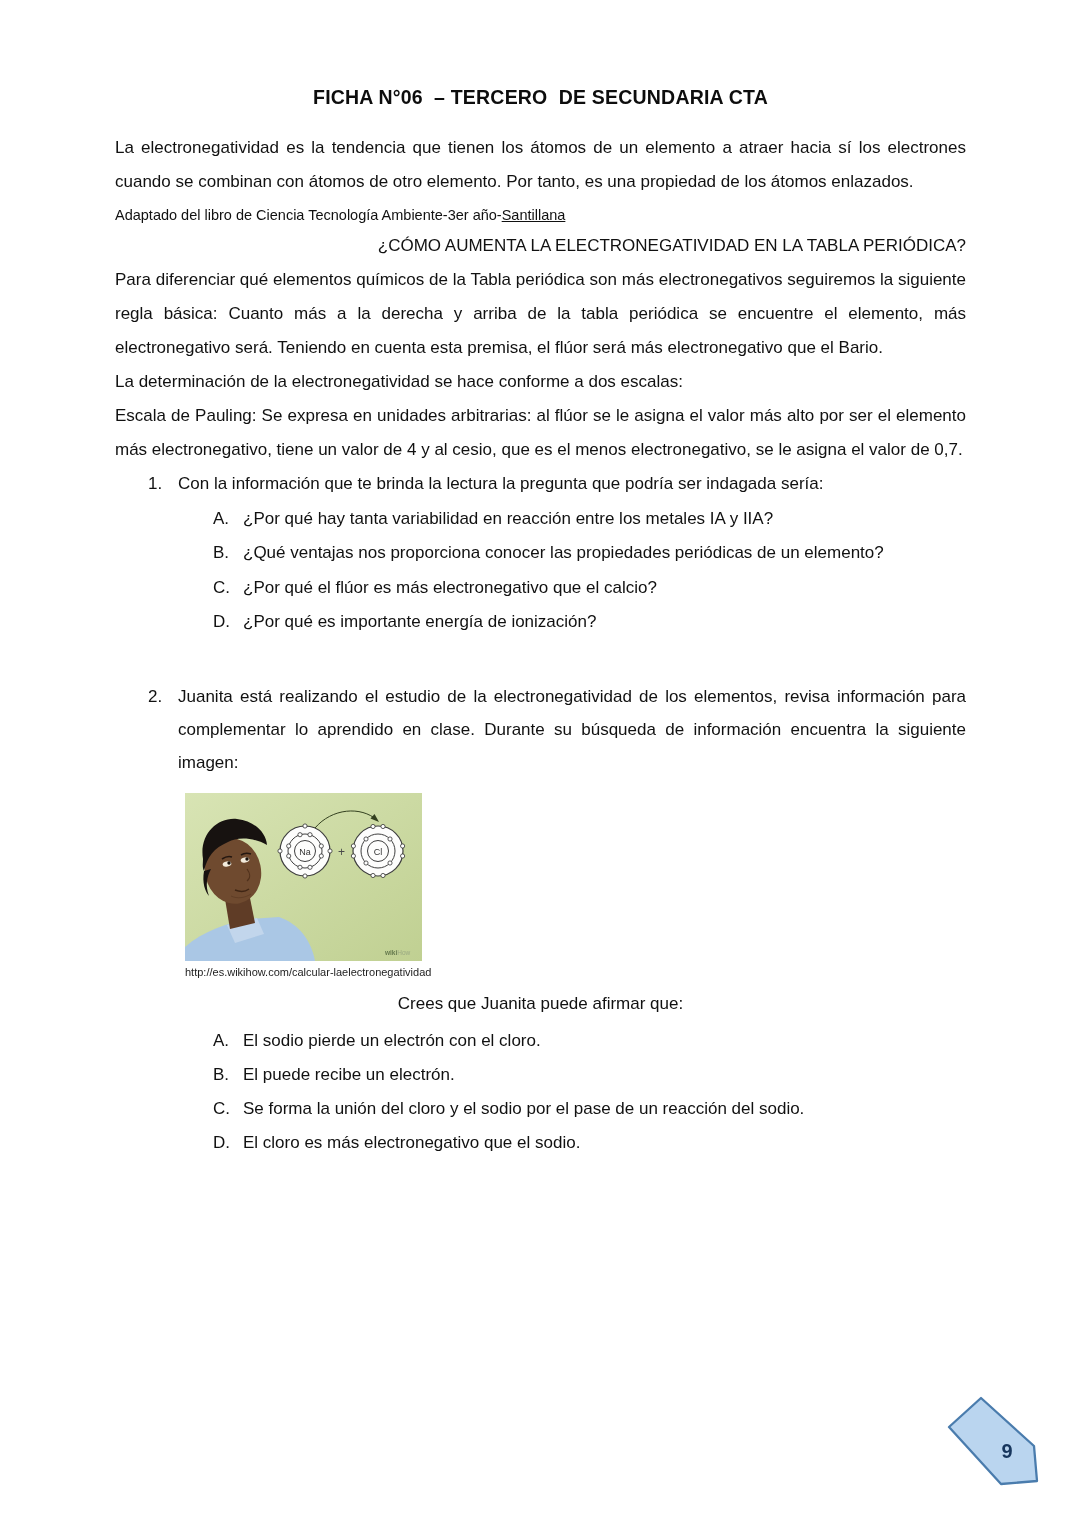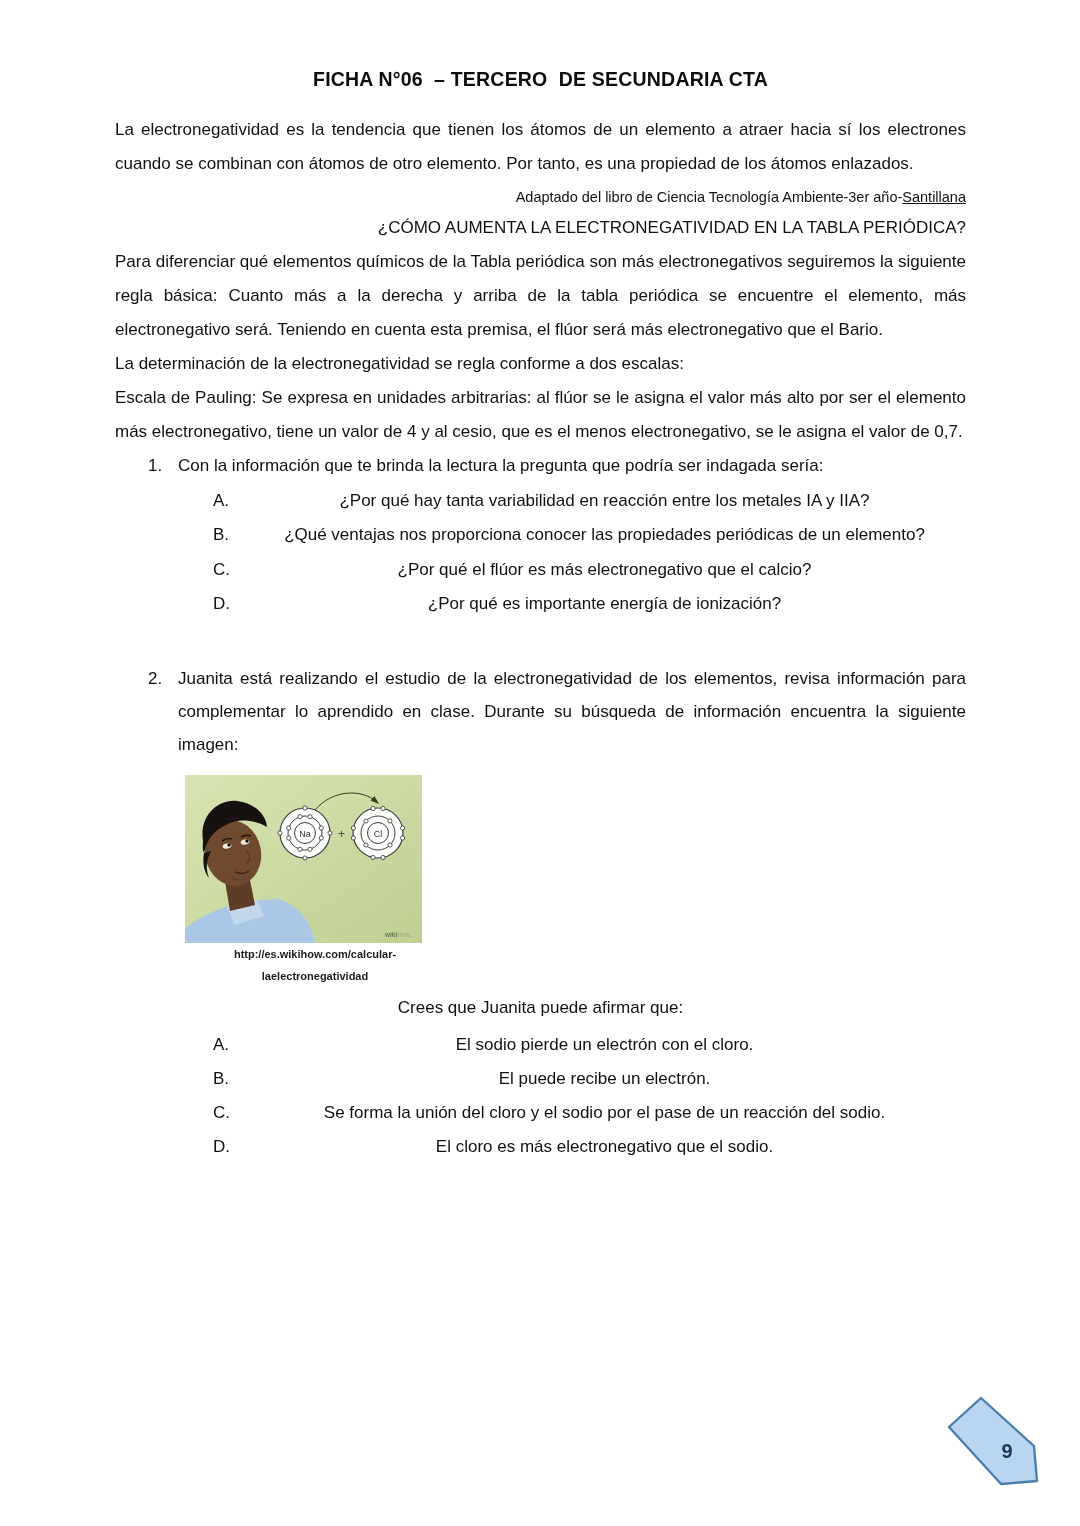--- a/index.html
+++ b/index.html
@@ -4,69 +4,69 @@
 <style>
   * { box-sizing: border-box; }
   html, body { margin: 0; padding: 0; }
   body {
     width: 1080px; height: 1526px;
     background: #ffffff;
     font-family: "Liberation Sans", sans-serif;
     color: #111111;
   }
   .page { position: relative; width: 1080px; height: 1526px; background: #fff; overflow: hidden; }
-  .content { position: absolute; left: 115px; top: 0; width: 851px; }
+  .content { position: absolute; left: 115px; top: 18px; width: 851px; }
 
   .title {
     margin: 64px 0 0 0;
     font-size: 19.5px; line-height: 30px; font-weight: 700;
     text-align: center; color: #0d0d0d;
     white-space: pre-wrap; letter-spacing: 0.2px;
   }
   .body { font-size: 17px; line-height: 34px; margin: 0; text-align: justify; }
   .intro { margin-top: 19px; }
-  .source { font-size: 14.5px; line-height: 28px; margin: 2px 0 0 0; text-align: right; }
+  .source { font-size: 14.5px; line-height: 28px; margin: 2px 0 0 0; text-align: left; }
   .source-link { text-decoration: underline; }
   .heading { font-size: 17px; line-height: 34px; margin: 0; text-align: right; }
 
   .q-row { display: flex; margin-left: 33px; font-size: 17px; line-height: 34.5px; }
   .q-num { flex: 0 0 30px; }
   .q-text { flex: 1 1 auto; text-align: justify; }
   .q2 { margin-top: 40px; line-height: 33px; }
 
   .opt-row { display: flex; margin-left: 98px; font-size: 17px; line-height: 34.5px; }
   .opt-label { flex: 0 0 30px; }
-  .opt-text { flex: 1 1 auto; text-align: center; }
+  .opt-text { flex: 1 1 auto; text-align: left; }
   .opts2 { margin-top: 3px; }
   .opts2 .opt-row { line-height: 34px; }
 
   figure.illu { margin: 14px 0 0 70px; width: 260px; padding: 0; }
   figure.illu svg.pic { display: block; width: 237px; height: 168px; }
-  figcaption { font-size: 11px; line-height: 22px; text-align: center; color: #1d1d1d; width: 260px; font-weight: bold; }
+  figcaption { font-size: 11px; line-height: 22px; color: #1d1d1d; width: 260px; }
 
   .prompt { margin-top: 4px; text-align: center; }
 
   .badge { position: absolute; left: 935px; top: 1390px; width: 110px; height: 100px; }
 </style>
 </head>
 <body>
 
 <div class="page">
   <div class="content">
 
     <h1 class="title">FICHA N°06  – TERCERO  DE SECUNDARIA CTA</h1>
 
     <p class="body intro">La electronegatividad es la tendencia que tienen los átomos de un elemento a atraer hacia sí los electrones cuando se combinan con átomos de otro elemento. Por tanto, es una propiedad de los átomos enlazados.</p>
 
     <p class="source"><span>Adaptado del libro de Ciencia Tecnología Ambiente-3er año-</span><span class="source-link">Santillana</span></p>
 
     <p class="heading">¿CÓMO AUMENTA LA ELECTRONEGATIVIDAD EN LA TABLA PERIÓDICA?</p>
 
     <p class="body">Para diferenciar qué elementos químicos de la Tabla periódica son más electronegativos seguiremos la siguiente regla básica: Cuanto más a la derecha y arriba de la tabla periódica se encuentre el elemento, más electronegativo será. Teniendo en cuenta esta premisa, el flúor será más electronegativo que el Bario.</p>
-    <p class="body">La determinación de la electronegatividad se regla conforme a dos escalas:</p>
+    <p class="body">La determinación de la electronegatividad se hace conforme a dos escalas:</p>
     <p class="body">Escala de Pauling: Se expresa en unidades arbitrarias: al flúor se le asigna el valor más alto por ser el elemento más electronegativo, tiene un valor de 4 y al cesio, que es el menos electronegativo, se le asigna el valor de 0,7.</p>
 
     <div class="q-row">
       <span class="q-num">1.</span>
       <span class="q-text">Con la información que te brinda la lectura la pregunta que podría ser indagada sería:</span>
     </div>
 
     <div class="opts">
       <div class="opt-row">
         <span class="opt-label">A.</span>

